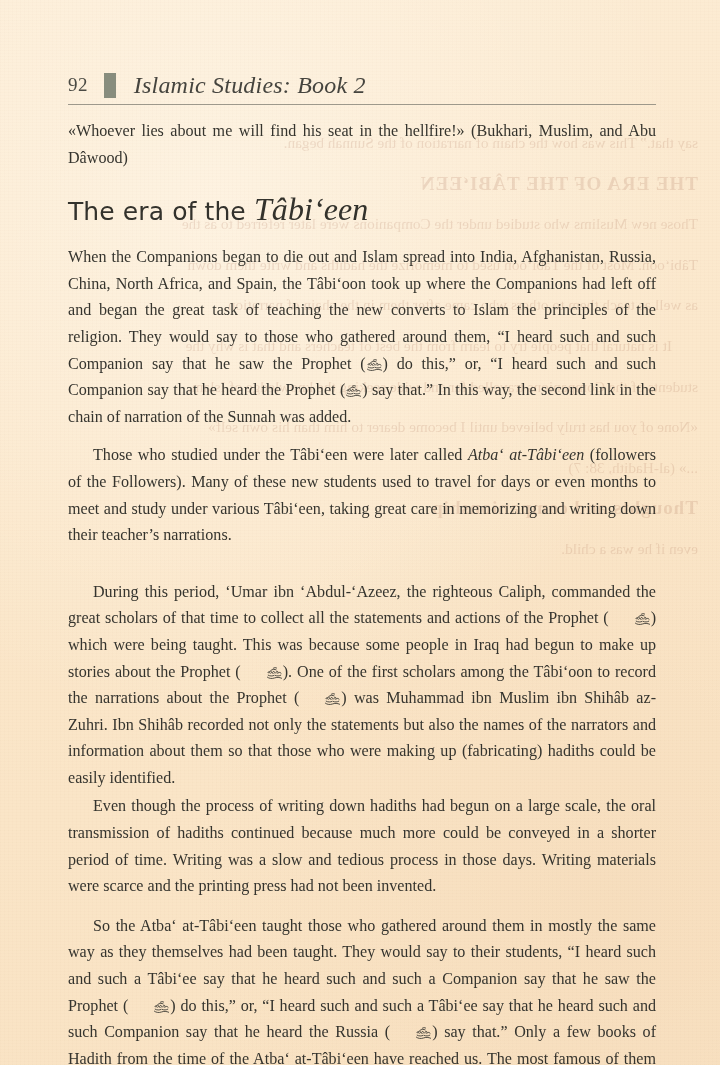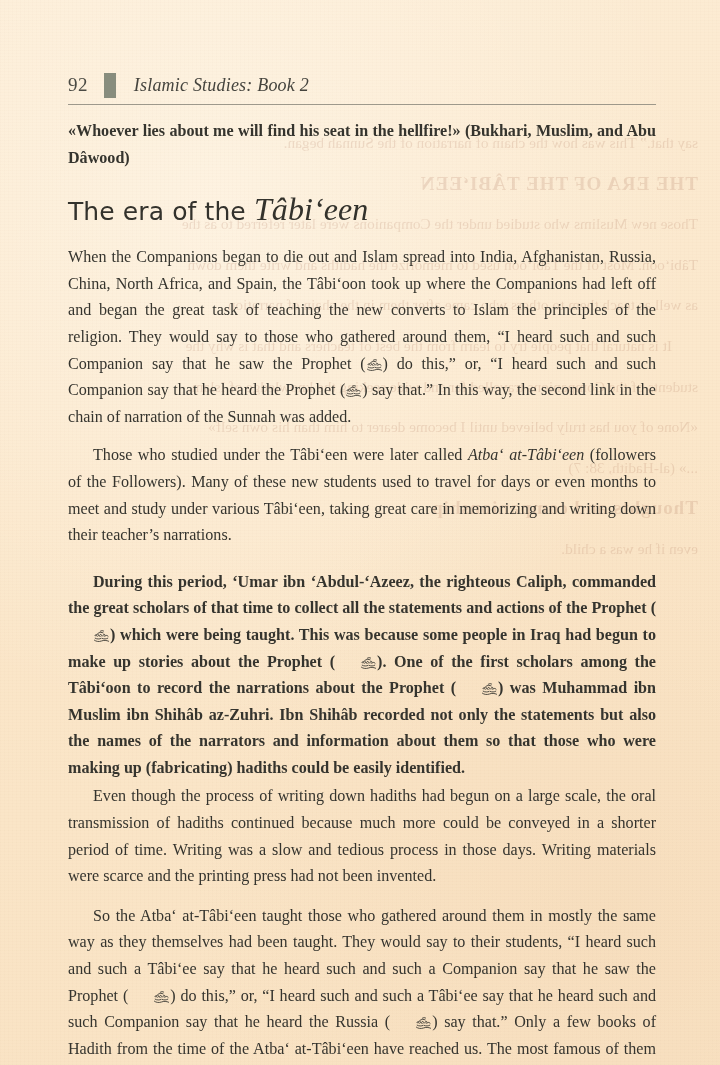--- a/index.html
+++ b/index.html
@@ -91,21 +91,21 @@
     width: 12px;
     height: 25px;
     background: #7e8475;
     margin-left: 16px;
     margin-right: 18px;
     opacity: 0.92;
   }
   .running-title {
     font-family: "Liberation Serif", "DejaVu Serif", serif;
     font-style: italic;
-    font-size: 18px;
+    font-size: 24px;
     color: #45443e;
     letter-spacing: 0.2px;
   }
   .header-rule {
     position: absolute;
     left: 0;
     top: 104px;
     width: 588px;
     height: 1px;
     background: #8d8a7e;
@@ -124,21 +124,20 @@
     color: #35342e;
   }
   .body-text p {
     margin: 0;
   }
   .body-text p.indent {
     text-indent: 25px;
   }
   .lead {
     margin-bottom: 0;
-    font-weight: bold;
   }
 
   h2.section-title {
     font-family: "DejaVu Sans", "Liberation Sans", sans-serif;
     font-weight: normal;
     font-size: 25px;
     line-height: 32px;
     color: #33322c;
     margin: 22px 0 16px 0;
     letter-spacing: 0.1px;
@@ -229,21 +228,21 @@
                   <path d="M3.0 7.0 C3.0 5.4, 4.2 4.6, 5.2 5.4 C5.9 6.0, 5.6 7.2, 4.7 7.3"></path>
                   <path d="M6.4 7.2 C6.4 5.8, 7.4 5.0, 8.3 5.7 C9.0 6.2, 8.8 7.3, 7.9 7.4"></path>
                   <path d="M9.9 7.1 C9.9 5.7, 10.9 4.9, 11.8 5.6 C12.5 6.1, 12.3 7.2, 11.4 7.3"></path>
                   <path d="M5.0 4.3 C6.4 3.2, 8.6 3.0, 10.2 3.9"></path>
                   <path d="M7.2 2.3 C8.2 1.5, 9.6 1.4, 10.6 2.0"></path>
                   <path d="M12.6 6.8 C13.6 6.0, 14.6 6.2, 15.0 7.2"></path>
                   <path d="M1.8 6.6 C2.2 5.8, 2.9 5.6, 3.3 6.0"></path>
                 </g>
               </svg></span></span><span>) say that.” In this way, the second link in the chain of narration of the Sunnah was added.</span></p>
         <p class="indent" style="margin-top: 12px;"><span>Those who studied under the Tâbi‘een were later called </span><span class="ital">Atba‘ at-Tâbi‘een</span><span> (followers of the Followers). Many of these new students used to travel for days or even months to meet and study under various Tâbi‘een, taking great care in memorizing and writing down their teacher’s narrations.</span></p>
-        <p class="indent" style="margin-top: 20px; font-weight: bold;"><span>During this period, ‘Umar ibn ‘Abdul-‘Azeez, the righteous Caliph, commanded the great scholars of that time to collect all the statements and actions of the Prophet (</span><span class="salawat"><span class="sl-glyph"><svg width="17" height="15" viewBox="0 0 17 15" xmlns="http://www.w3.org/2000/svg">
+        <p class="indent" style="margin-top: 30px;"><span>During this period, ‘Umar ibn ‘Abdul-‘Azeez, the righteous Caliph, commanded the great scholars of that time to collect all the statements and actions of the Prophet (</span><span class="salawat"><span class="sl-glyph"><svg width="17" height="15" viewBox="0 0 17 15" xmlns="http://www.w3.org/2000/svg">
                 <g fill="none" stroke="#35342e" stroke-width="0.85" stroke-linecap="round">
                   <path d="M1.4 11.2 C3.2 12.6, 6.0 12.9, 8.4 12.0 C10.8 11.1, 13.4 11.2, 15.6 12.2"></path>
                   <path d="M2.2 9.2 C4.0 10.2, 6.4 10.3, 8.2 9.4"></path>
                   <path d="M9.4 9.5 C11.0 10.2, 13.2 10.1, 14.8 9.2"></path>
                   <path d="M3.0 7.0 C3.0 5.4, 4.2 4.6, 5.2 5.4 C5.9 6.0, 5.6 7.2, 4.7 7.3"></path>
                   <path d="M6.4 7.2 C6.4 5.8, 7.4 5.0, 8.3 5.7 C9.0 6.2, 8.8 7.3, 7.9 7.4"></path>
                   <path d="M9.9 7.1 C9.9 5.7, 10.9 4.9, 11.8 5.6 C12.5 6.1, 12.3 7.2, 11.4 7.3"></path>
                   <path d="M5.0 4.3 C6.4 3.2, 8.6 3.0, 10.2 3.9"></path>
                   <path d="M7.2 2.3 C8.2 1.5, 9.6 1.4, 10.6 2.0"></path>
                   <path d="M12.6 6.8 C13.6 6.0, 14.6 6.2, 15.0 7.2"></path>

